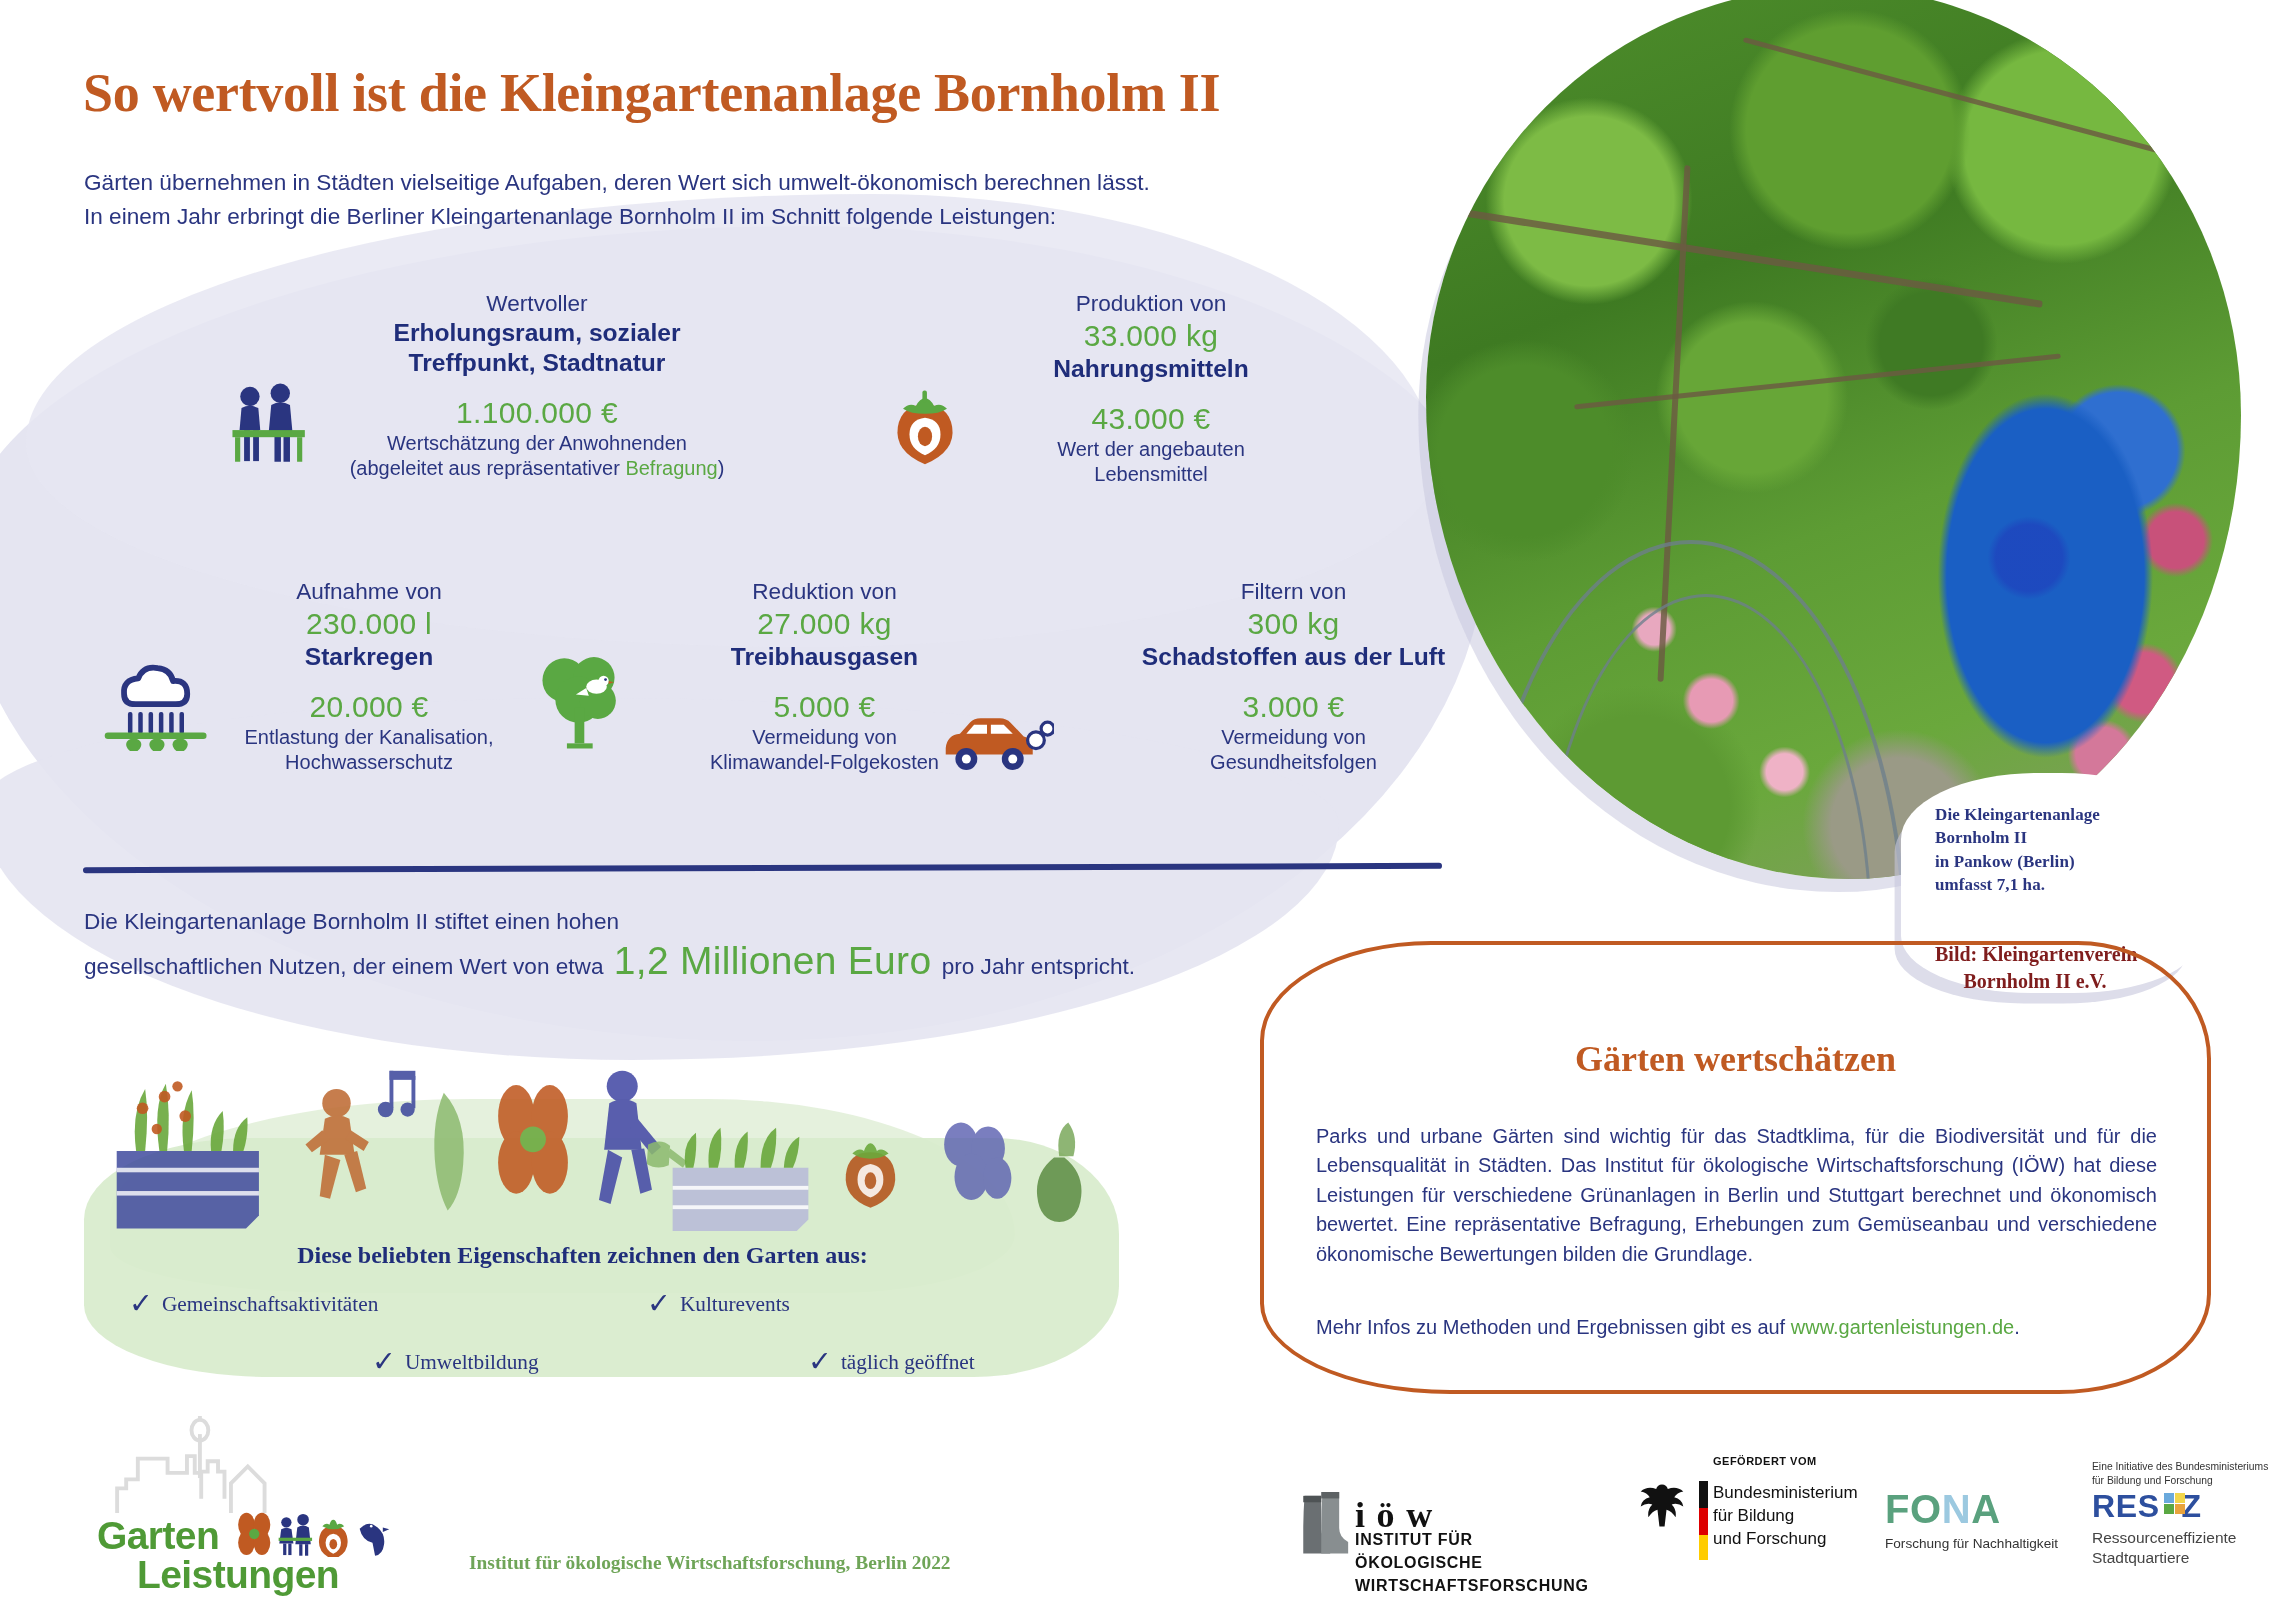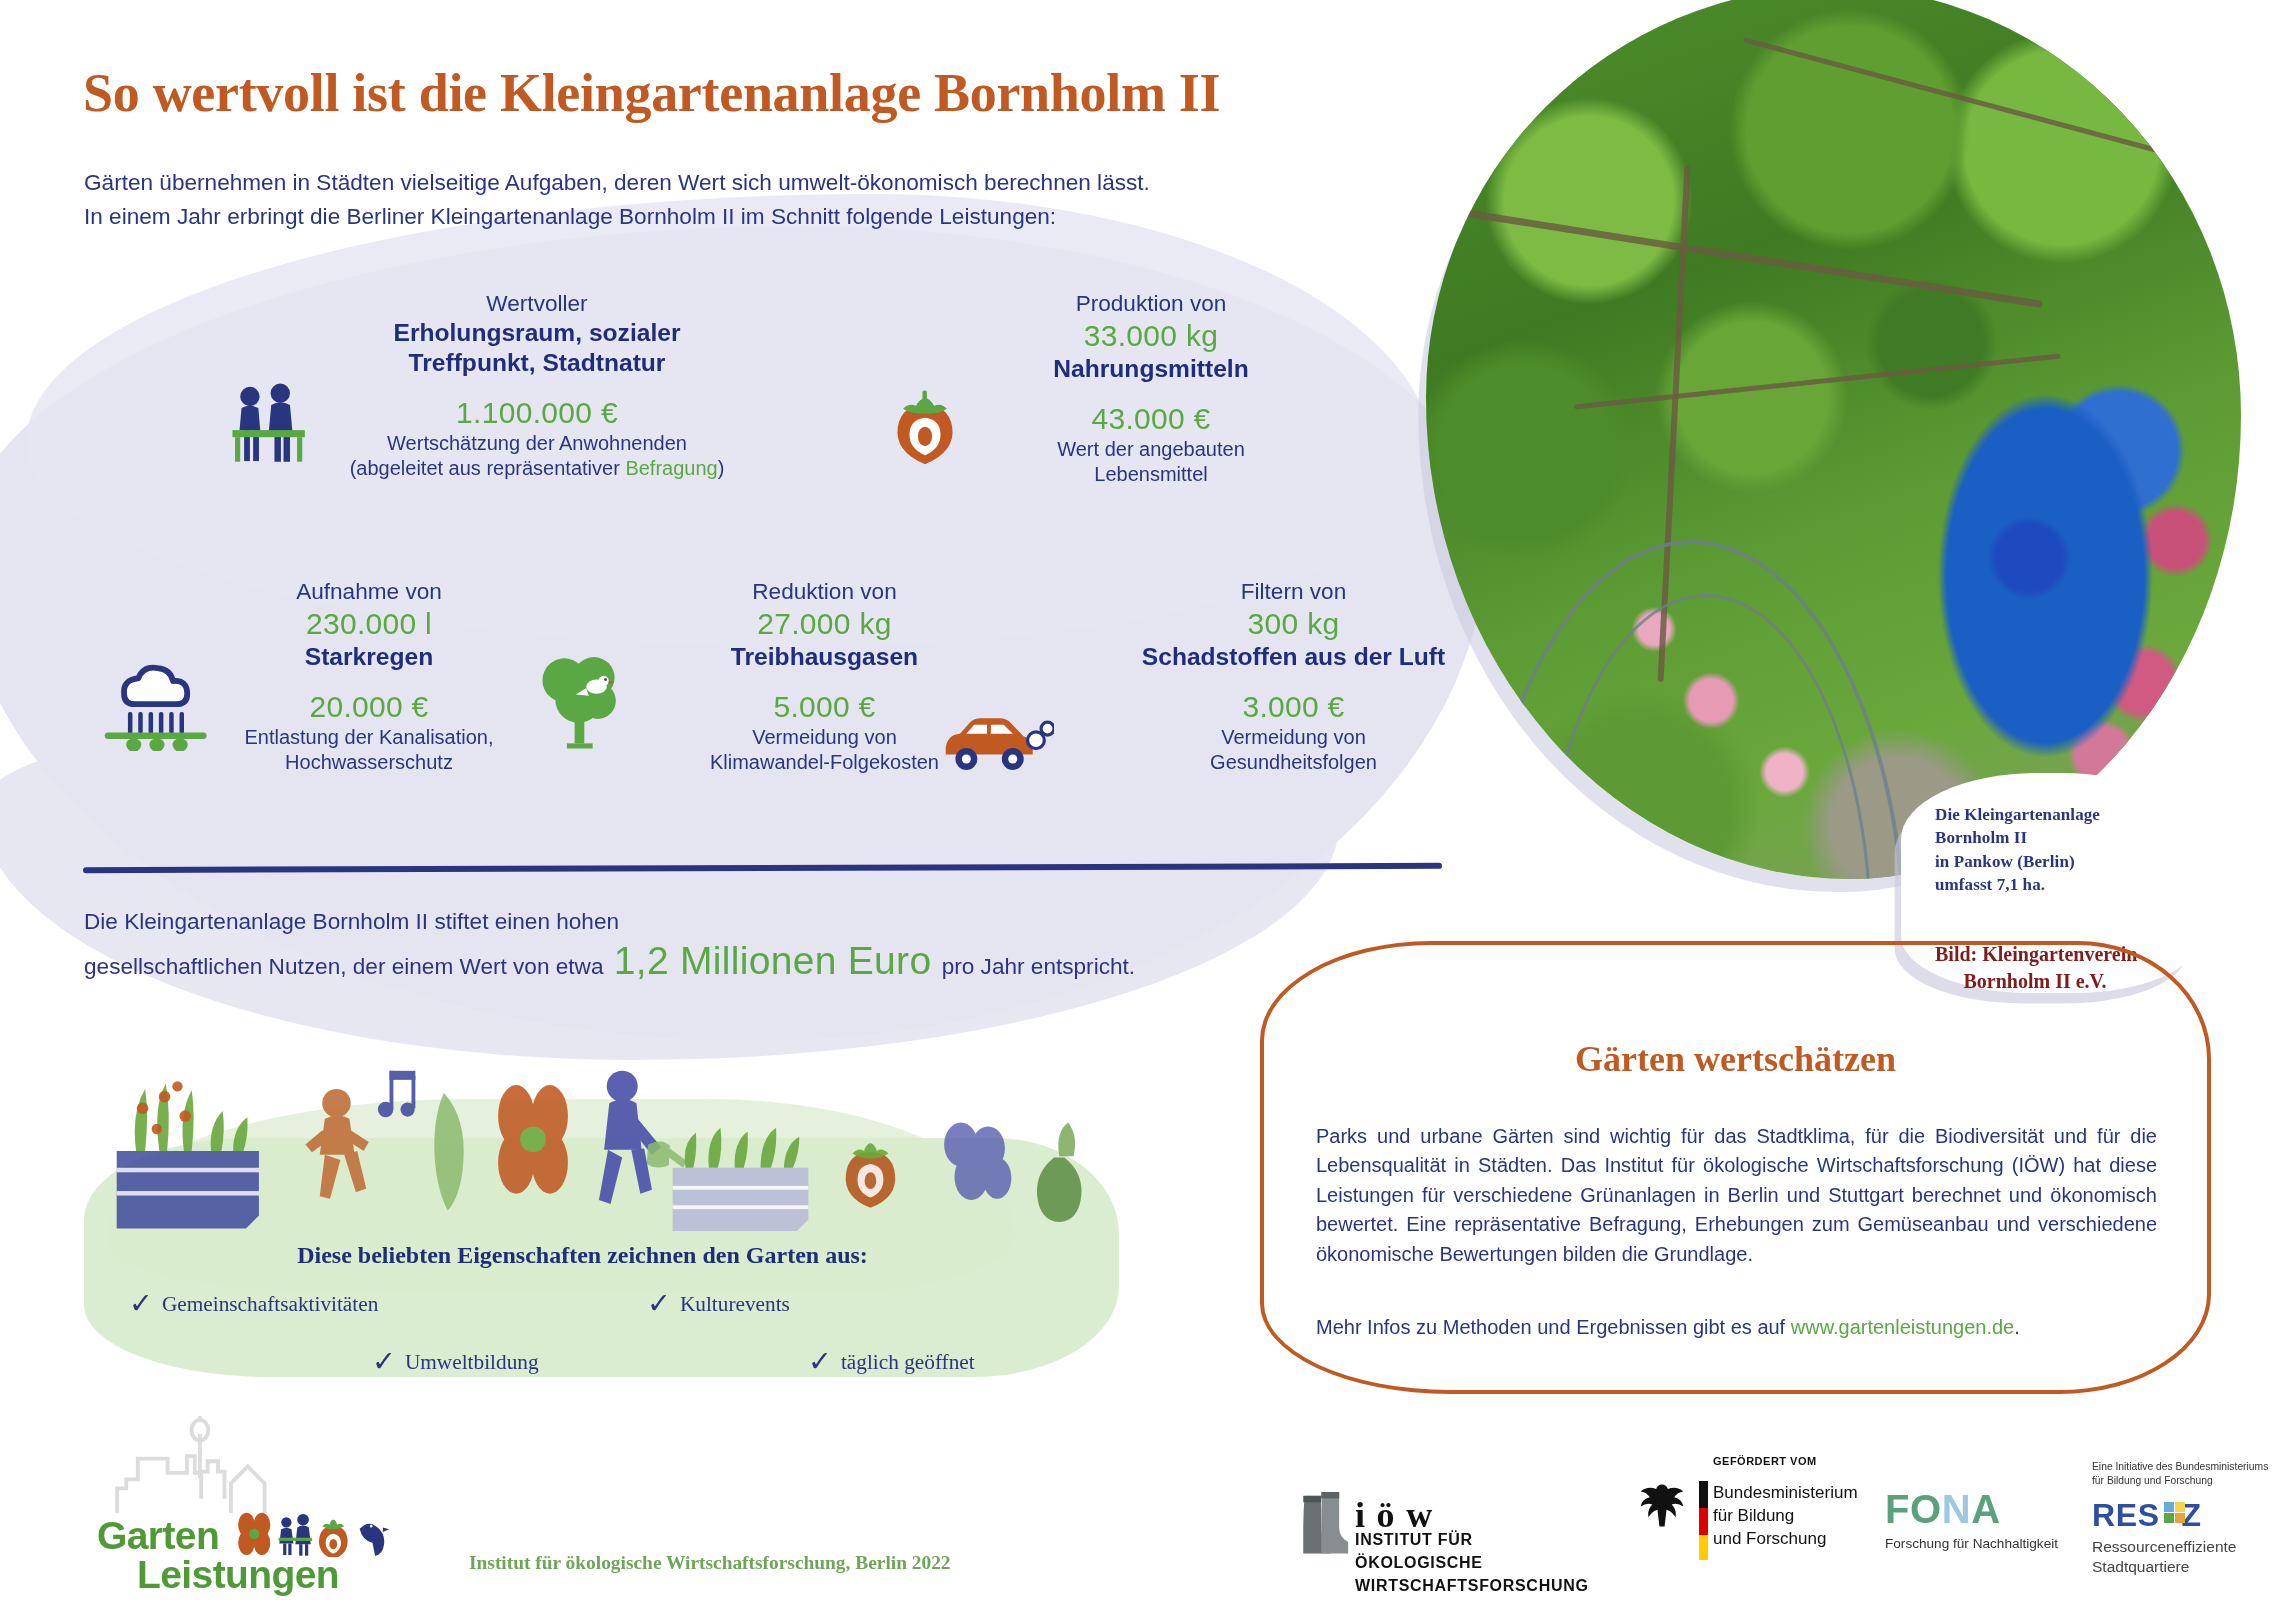--- a/index.html
+++ b/index.html
@@ -202,21 +202,21 @@
     position:absolute;left:83px;top:27px;font-family:"Liberation Sans",sans-serif;
     font-size:17px;color:#111;line-height:1.34;white-space:pre-line;
   }
   .flagbar{position:absolute;left:69px;top:26px;width:9px;height:79px;
     background:linear-gradient(#111 0 34%,#d00 34% 68%,#fc0 68% 100%);}
   .fona{position:absolute;left:1885px;top:1487px;width:181px;}
   .fona-word{font-family:"Liberation Sans",sans-serif;font-size:40px;font-weight:700;letter-spacing:0.6px;}
   .fona-sub{font-family:"Liberation Sans",sans-serif;font-size:13.6px;color:#333;margin-top:3.9px;}
   .resz{position:absolute;left:2092px;top:1460px;width:181px;}
   .resz-top{font-family:"Liberation Sans",sans-serif;font-size:10.3px;color:#333;line-height:1.32;white-space:pre-line;}
-  .resz-word{font-family:"Liberation Sans",sans-serif;font-size:32px;font-weight:700;color:#2d4f9e;letter-spacing:0.6px;margin-top:10px;position:relative;display:inline-block;}
+  .resz-word{font-family:"Liberation Sans",sans-serif;font-size:32px;font-weight:700;color:#2d4f9e;letter-spacing:0.6px;margin-top:1px;position:relative;display:inline-block;}
   .resz-sub{font-family:"Liberation Sans",sans-serif;font-size:15.5px;color:#444;line-height:1.3;margin-top:2.6px;white-space:pre-line;}
   .resz-sq{position:absolute;width:9.7px;height:9.7px;}
 </style>
 </head>
 <body>
 
 <div class="stage">
 
   <div class="lav-blob"></div>
   <div class="lav-blob2"></div>

